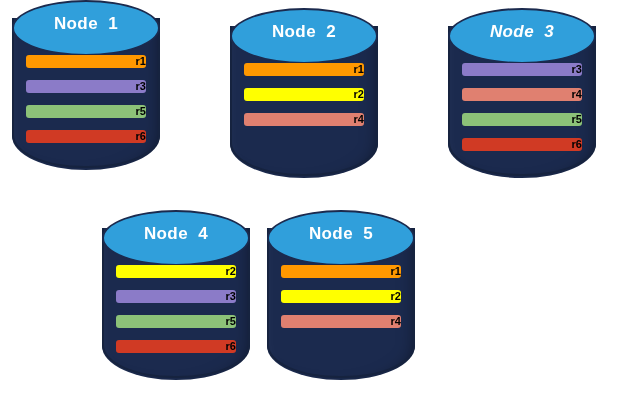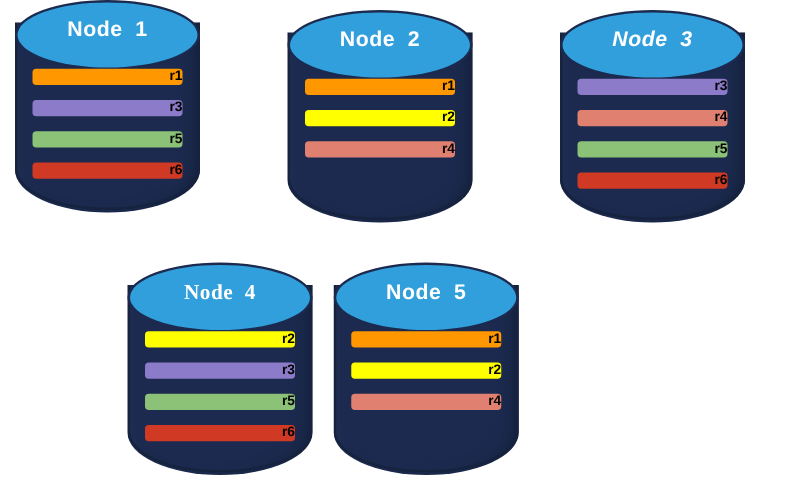--- a/index.html
+++ b/index.html
@@ -130,21 +130,21 @@
         <div class="replica" style="background: rgb(139, 123, 200); color: rgb(0, 0, 0);">r3</div>
         <div class="replica" style="background: rgb(224, 128, 112); color: rgb(0, 0, 0);">r4</div>
         <div class="replica" style="background: rgb(140, 194, 120); color: rgb(0, 0, 0);">r5</div>
         <div class="replica" style="background: rgb(208, 58, 36); color: rgb(0, 0, 0);">r6</div>
       </div>
     </div>
     <div class="node" style="left: 102px; top: 210px;">
       <div class="cyl-body" style="background: rgb(27, 42, 78);"></div>
       <div class="cyl-body-outline"></div>
       <div class="cyl-top" style="background: rgb(48, 159, 219);"></div>
-      <div class="node-label" style="color: rgb(255, 255, 255); font-family: Liberation Serif, serif;">Node  4</div>
+      <div class="node-label" style="color: rgb(255, 255, 255);">Node  4</div>
       <div class="replicas">
         <div class="replica" style="background: rgb(255, 255, 0); color: rgb(0, 0, 0);">r2</div>
         <div class="replica" style="background: rgb(139, 123, 200); color: rgb(0, 0, 0);">r3</div>
         <div class="replica" style="background: rgb(140, 194, 120); color: rgb(0, 0, 0);">r5</div>
         <div class="replica" style="background: rgb(208, 58, 36); color: rgb(0, 0, 0);">r6</div>
       </div>
     </div>
     <div class="node" style="left: 267px; top: 210px;">
       <div class="cyl-body" style="background: rgb(27, 42, 78);"></div>
       <div class="cyl-body-outline"></div>

